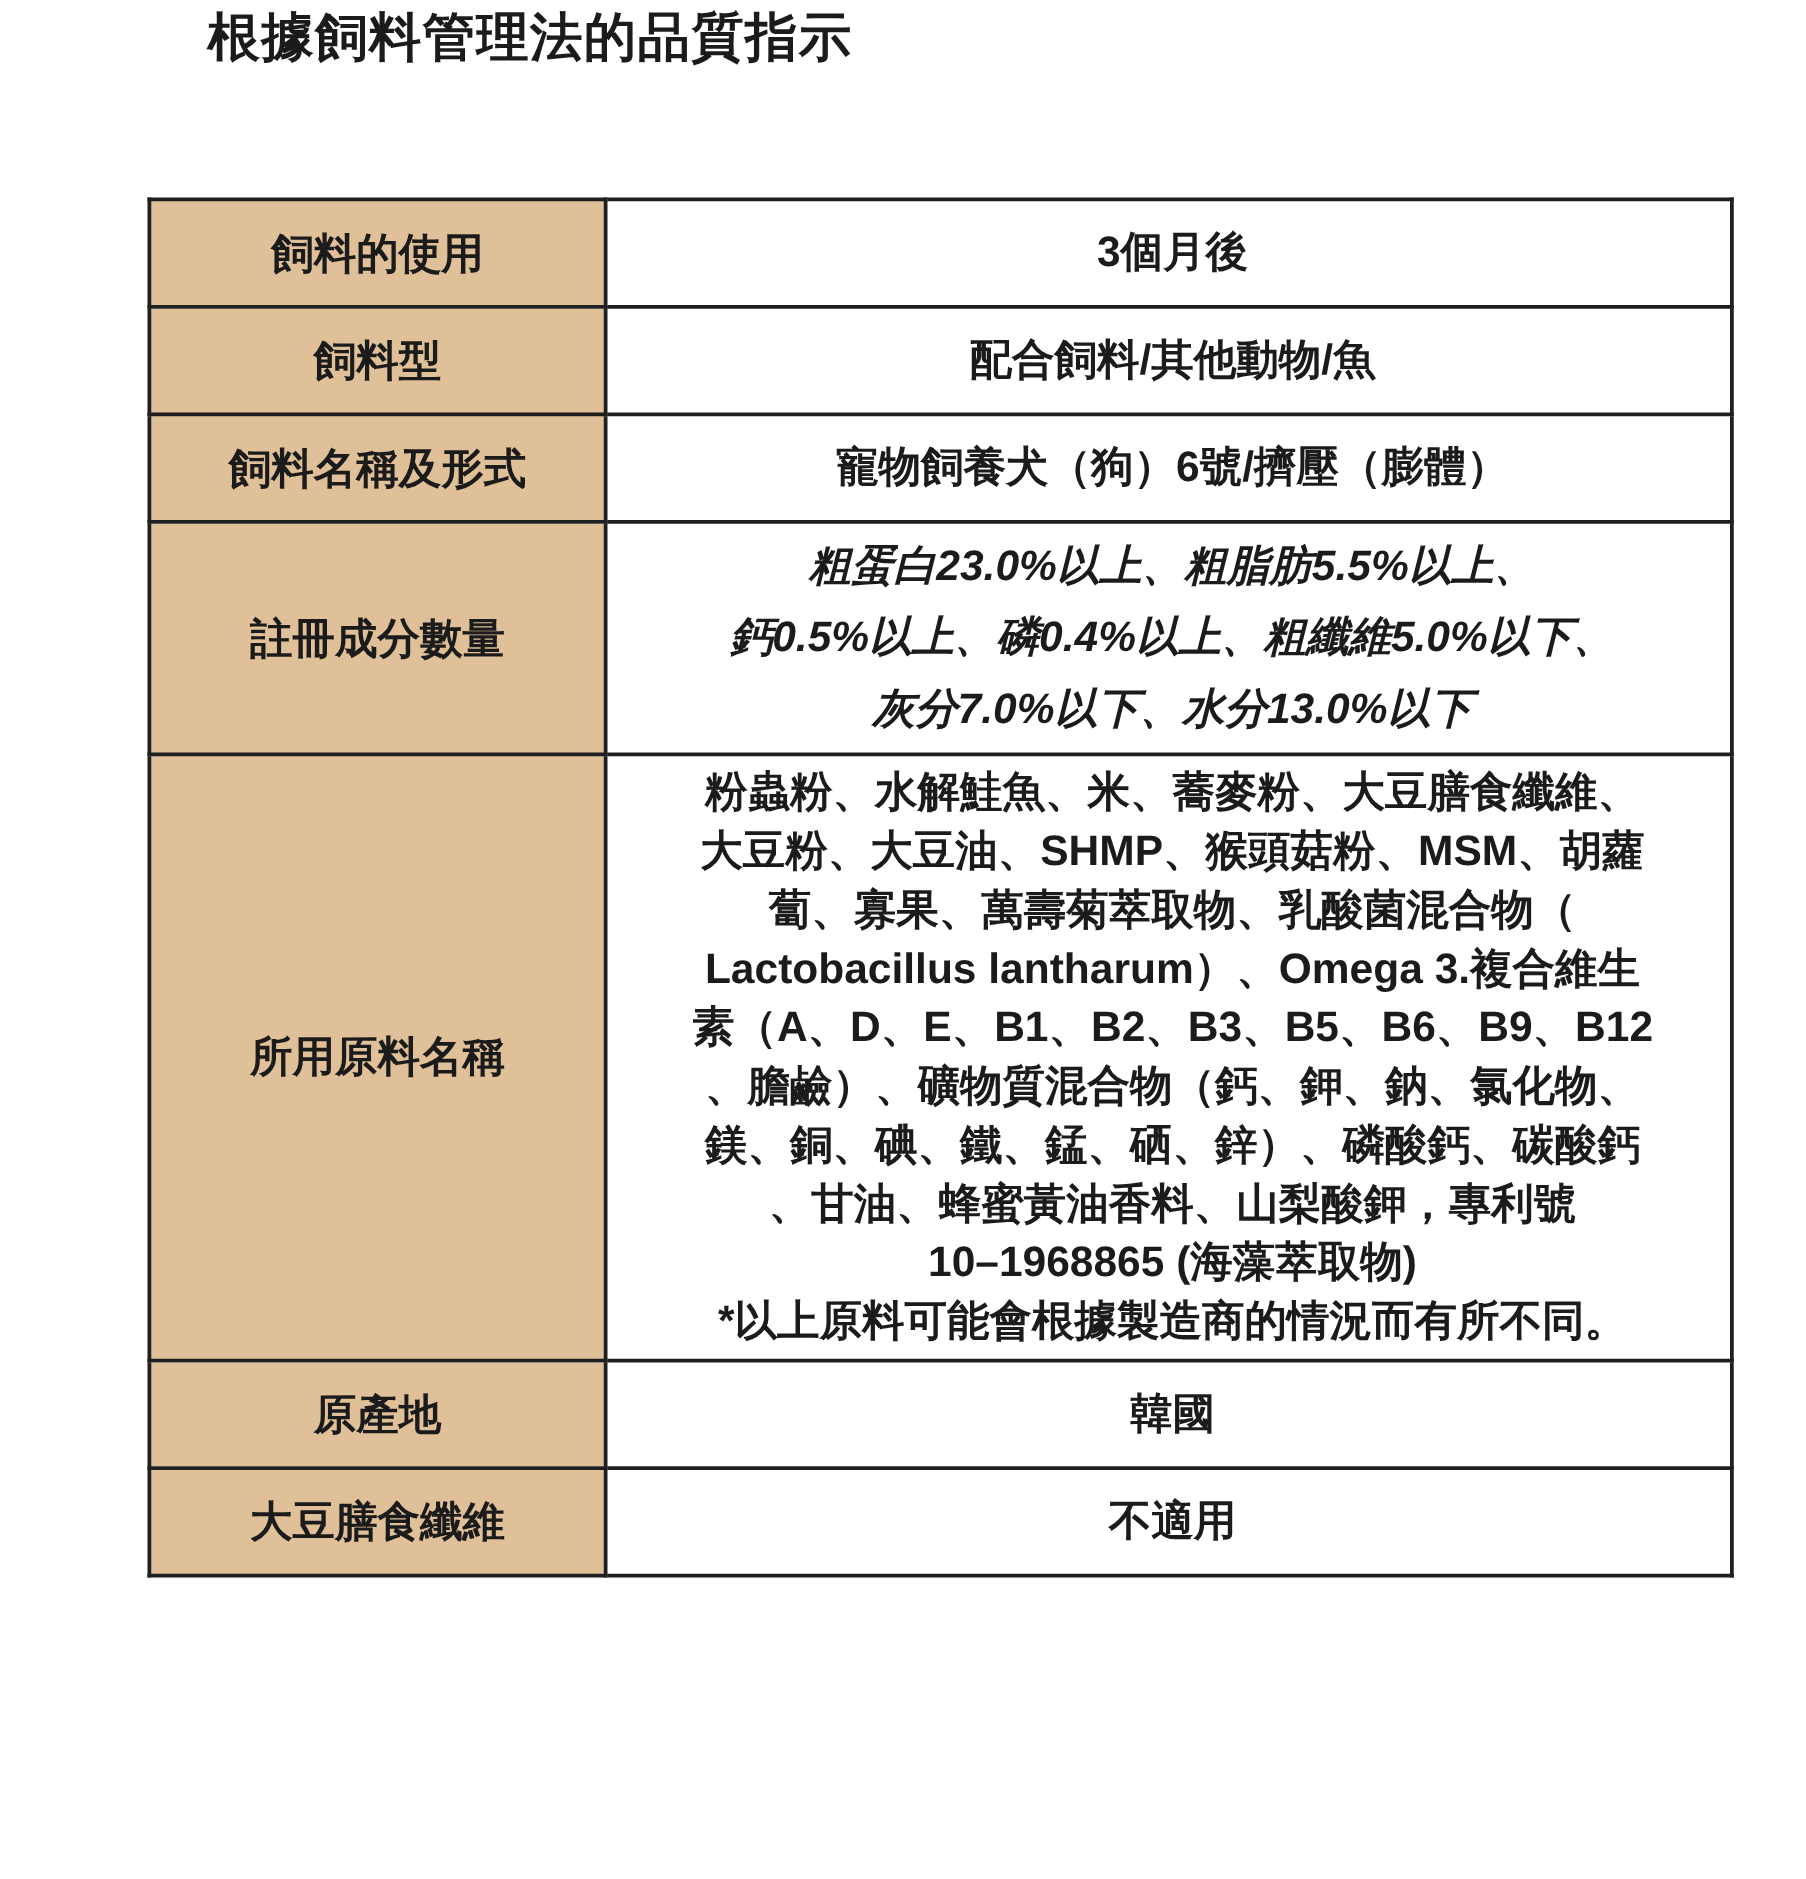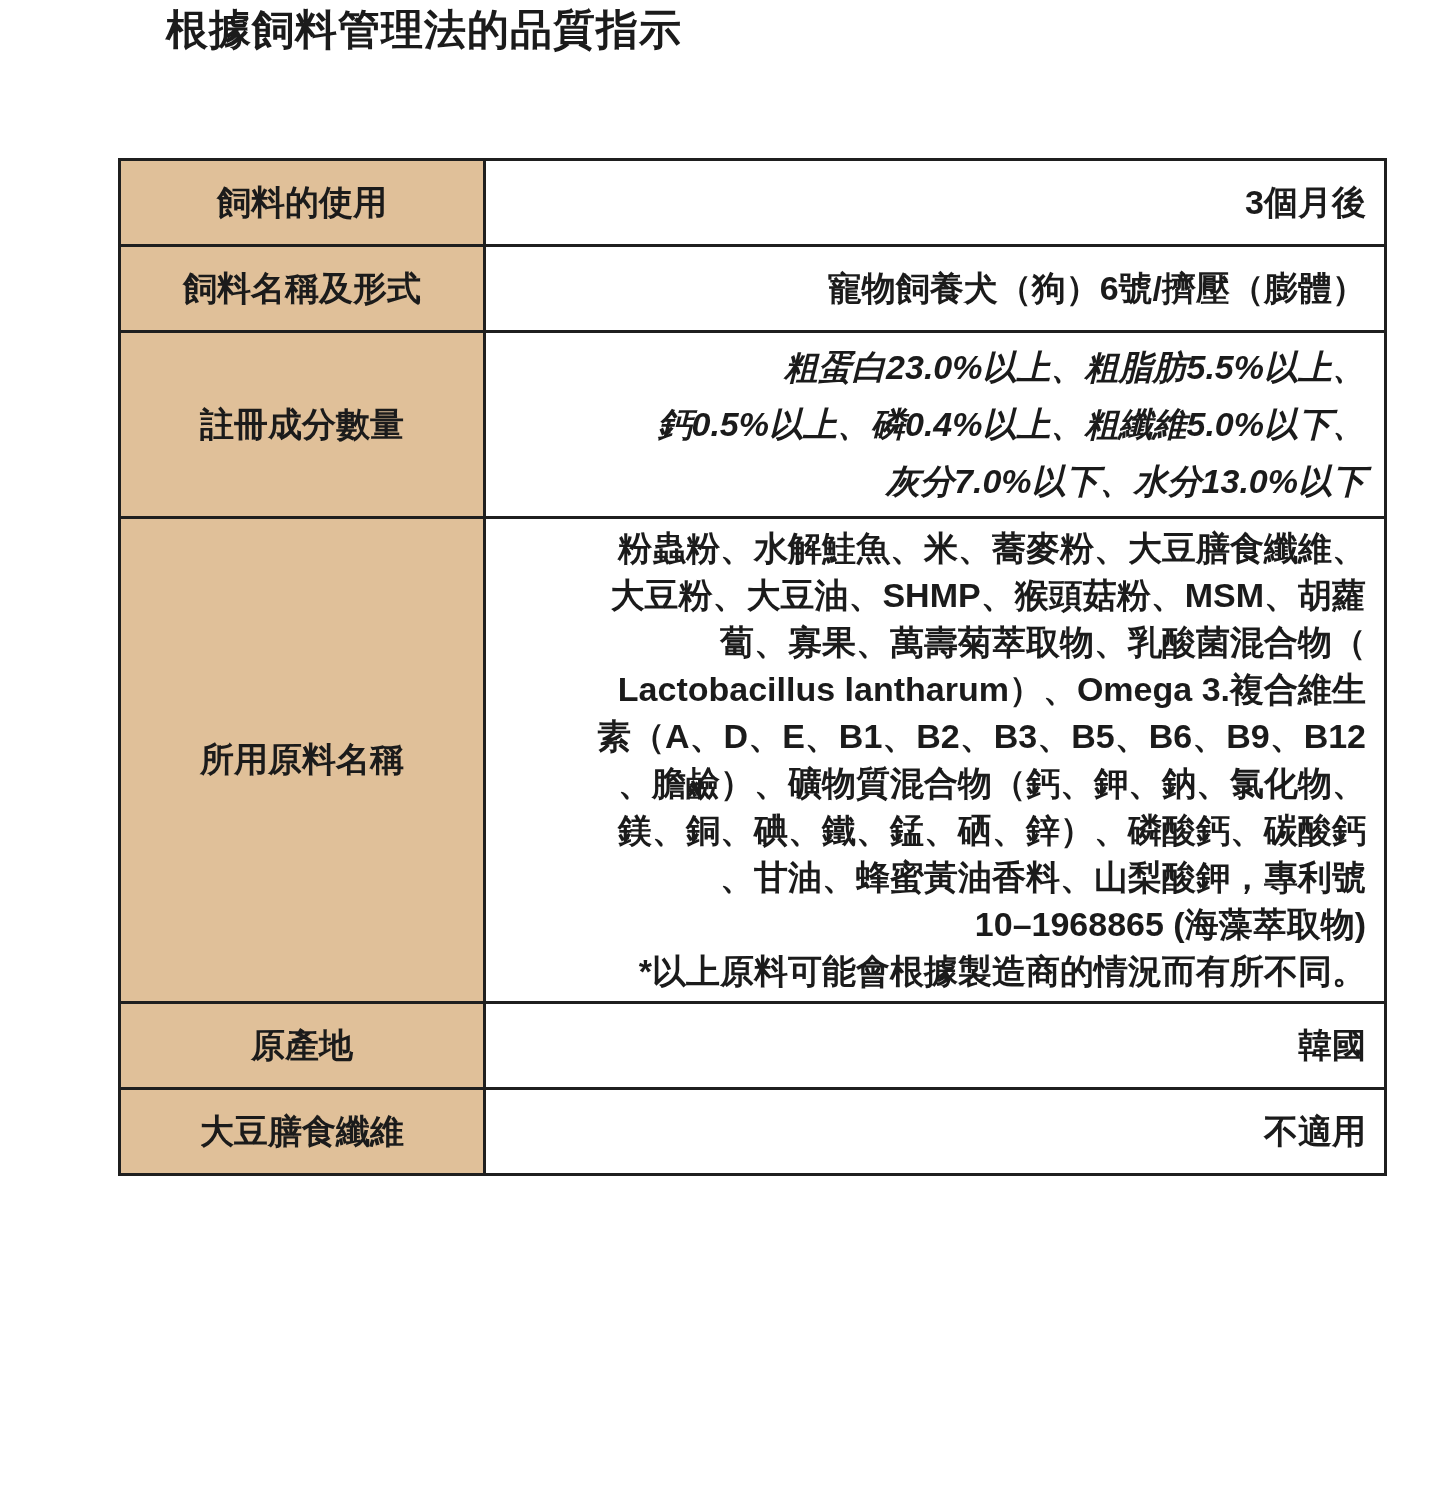--- a/index.html
+++ b/index.html
@@ -53,21 +53,21 @@
   }
   .spec-table th {
     width: 365px;
     background: var(--label-bg);
     text-align: center;
     padding: 0 8px;
     font-weight: 600;
   }
   .spec-table td {
     background: var(--value-bg);
-    text-align: right;
+    text-align: center;
     vertical-align: middle;
     padding: 6px 18px 6px 24px;
     white-space: pre-line;
     line-height: 1.45;
   }
   
   .spec-table tr.row-5 { height: 176px; }
   .spec-table tr.row-5 td { line-height: 57px; font-style: italic; }
   .spec-table tr.row-6 { height: 473px; }
   .spec-table tr.row-6 td { line-height: 47px; }
@@ -78,20 +78,24 @@
 <div class="page">
   <h1 class="title">根據飼料管理法的品質指示</h1>
 
   <table class="spec-table">
     <tbody>
   <tr class="row-1">
     <th>飼料的使用</th>
     <td>3個月後</td>
   </tr>
 
+  <tr class="row-2">
+    <th>飼料型</th>
+    <td>配合飼料/其他動物/魚</td>
+  </tr>
 
   <tr class="row-3">
     <th>飼料名稱及形式</th>
     <td>寵物飼養犬（狗）6號/擠壓（膨體）</td>
   </tr>
 
 
   <tr class="row-5">
     <th>註冊成分數量</th>
     <td>粗蛋白23.0%以上、粗脂肪5.5%以上、

